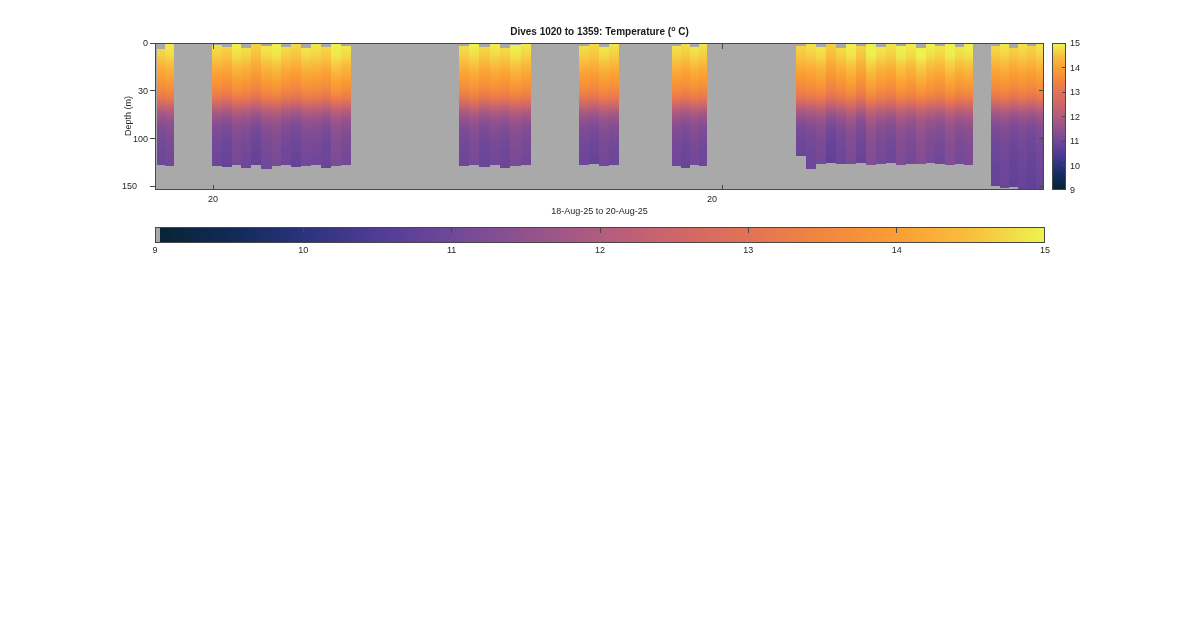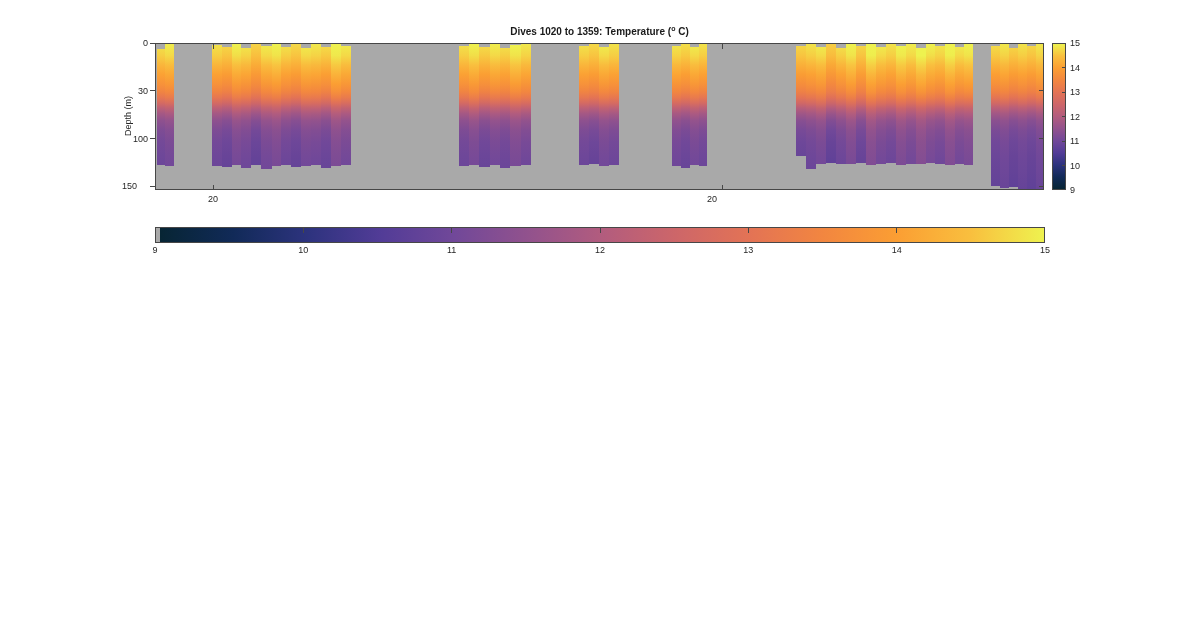--- a/index.html
+++ b/index.html
@@ -85,20 +85,21 @@
       <div class="dive-col" style="left: 799px; top: 2.86923px; width: 9px; height: 116.682px; background: linear-gradient(rgb(240, 232, 76) 0%, rgb(244, 217, 71) 7.4%, rgb(249, 188, 61) 15.6%, rgb(250, 168, 54) 23.8%, rgb(248, 151, 55) 32%, rgb(243, 136, 63) 38.5%, rgb(233, 123, 77) 43.4%, rgb(216, 109, 95) 48.4%, rgb(194, 98, 113) 52.5%, rgb(172, 90, 129) 57.4%, rgb(149, 83, 140) 63.1%, rgb(133, 78, 146) 71.3%, rgb(123, 75, 149) 81.1%, rgb(116, 73, 152) 94.3%, rgb(115, 73, 152) 100%);"></div>
       <div class="dive-col" style="left: 808px; top: 0px; width: 9px; height: 121.464px; background: linear-gradient(rgb(238, 242, 79) 0%, rgb(241, 227, 74) 9.4%, rgb(248, 196, 64) 17.3%, rgb(250, 175, 57) 25.2%, rgb(250, 156, 52) 33.1%, rgb(245, 141, 60) 39.4%, rgb(236, 126, 72) 44.1%, rgb(220, 111, 91) 48.8%, rgb(200, 100, 109) 52.8%, rgb(178, 92, 126) 57.5%, rgb(156, 85, 137) 63%, rgb(139, 80, 143) 70.9%, rgb(130, 77, 147) 80.3%, rgb(123, 75, 149) 92.9%, rgb(121, 74, 150) 100%);"></div>
       <div class="dive-col" style="left: 835px; top: 1.91282px; width: 9px; height: 140.592px; background: linear-gradient(rgb(243, 218, 71) 0%, rgb(247, 201, 65) 6.8%, rgb(250, 178, 58) 13.6%, rgb(251, 158, 51) 20.4%, rgb(246, 144, 59) 27.2%, rgb(239, 130, 68) 32.7%, rgb(228, 117, 83) 36.7%, rgb(209, 105, 101) 40.8%, rgb(186, 95, 120) 44.2%, rgb(162, 87, 134) 48.3%, rgb(139, 80, 143) 53.1%, rgb(123, 75, 149) 59.9%, rgb(113, 72, 153) 68%, rgb(107, 70, 153) 78.9%, rgb(104, 68, 152) 88.4%, rgb(99, 67, 152) 100%);"></div>
       <div class="dive-col" style="left: 844px; top: 0px; width: 9px; height: 144.418px; background: linear-gradient(rgb(240, 232, 76) 0%, rgb(245, 211, 69) 7.9%, rgb(249, 184, 60) 14.6%, rgb(251, 165, 53) 21.2%, rgb(247, 148, 56) 27.8%, rgb(242, 134, 64) 33.1%, rgb(232, 121, 79) 37.1%, rgb(214, 107, 97) 41.1%, rgb(192, 97, 116) 44.4%, rgb(168, 89, 130) 48.3%, rgb(146, 82, 141) 53%, rgb(130, 77, 147) 59.6%, rgb(120, 74, 151) 67.5%, rgb(113, 72, 153) 78.1%, rgb(110, 71, 153) 87.4%, rgb(105, 69, 152) 100%);"></div>
       <div class="dive-col" style="left: 853px; top: 3.82563px; width: 9px; height: 139.636px; background: linear-gradient(rgb(245, 210, 68) 0%, rgb(248, 196, 64) 5.5%, rgb(250, 175, 57) 12.3%, rgb(250, 156, 52) 19.2%, rgb(245, 141, 60) 26%, rgb(238, 128, 70) 31.5%, rgb(227, 115, 85) 35.6%, rgb(207, 103, 103) 39.7%, rgb(183, 94, 122) 43.2%, rgb(159, 86, 135) 47.3%, rgb(136, 79, 145) 52.1%, rgb(120, 74, 151) 58.9%, rgb(110, 71, 153) 67.1%, rgb(104, 68, 152) 78.1%, rgb(101, 67, 152) 87.7%, rgb(96, 65, 152) 100%);"></div>
       <div class="dive-col" style="left: 862px; top: 0px; width: 9px; height: 147px; background: linear-gradient(rgb(241, 227, 74) 0%, rgb(246, 206, 67) 7.8%, rgb(250, 181, 59) 14.3%, rgb(251, 161, 52) 20.8%, rgb(247, 146, 58) 27.3%, rgb(240, 132, 66) 32.5%, rgb(230, 119, 81) 36.4%, rgb(212, 106, 99) 40.3%, rgb(189, 96, 118) 43.5%, rgb(165, 88, 132) 47.4%, rgb(143, 81, 142) 51.9%, rgb(126, 76, 148) 58.4%, rgb(116, 73, 152) 66.2%, rgb(110, 71, 153) 76.6%, rgb(107, 70, 153) 85.7%, rgb(101, 67, 152) 100%);"></div>
       <div class="dive-col" style="left: 871px; top: 1.91282px; width: 9px; height: 145.087px; background: linear-gradient(rgb(244, 213, 69) 0%, rgb(248, 196, 64) 6.6%, rgb(250, 175, 57) 13.2%, rgb(250, 156, 52) 19.7%, rgb(245, 141, 60) 26.3%, rgb(238, 128, 70) 31.6%, rgb(227, 115, 85) 35.5%, rgb(207, 103, 103) 39.5%, rgb(183, 94, 122) 42.8%, rgb(159, 86, 135) 46.7%, rgb(136, 79, 145) 51.3%, rgb(120, 74, 151) 57.9%, rgb(110, 71, 153) 65.8%, rgb(104, 68, 152) 76.3%, rgb(101, 67, 152) 85.5%, rgb(95, 65, 152) 100%);"></div>
       <div class="dive-col" style="left: 880px; top: 0px; width: 9px; height: 146.331px; background: linear-gradient(rgb(240, 232, 76) 0%, rgb(245, 211, 69) 7.8%, rgb(249, 184, 60) 14.4%, rgb(251, 165, 53) 20.9%, rgb(247, 148, 56) 27.5%, rgb(242, 134, 64) 32.7%, rgb(232, 121, 79) 36.6%, rgb(214, 107, 97) 40.5%, rgb(192, 97, 116) 43.8%, rgb(168, 89, 130) 47.7%, rgb(146, 82, 141) 52.3%, rgb(130, 77, 147) 58.8%, rgb(120, 74, 151) 66.7%, rgb(113, 72, 153) 77.1%, rgb(110, 71, 153) 86.3%, rgb(104, 69, 152) 100%);"></div>
     </div>
 
+  <div class="axis-label" id="xlabel" style="text-align: center; left: 155px; top: 206px; width: 889px;">18-Aug-25 to 20-Aug-25</div>
 
   <div class="cbar" id="cbar-right" style="left: 1052px; top: 43px; width: 14px; height: 147px; background: linear-gradient(rgb(238, 242, 79) 0%, rgb(249, 191, 62) 8.3%, rgb(251, 158, 51) 16.7%, rgb(242, 134, 64) 25%, rgb(227, 115, 85) 33.3%, rgb(205, 102, 105) 41.7%, rgb(178, 92, 126) 50%, rgb(146, 82, 141) 58.3%, rgb(113, 72, 153) 66.7%, rgb(82, 60, 151) 75%, rgb(45, 51, 126) 83.3%, rgb(17, 42, 88) 91.7%, rgb(7, 37, 52) 100%);"></div>
   <div class="cbar" id="cbar-bottom" style="left: 155px; top: 227px; width: 890px; height: 16px; background: rgb(169, 169, 169);">
       <div class="cbar-grad" style="left: 4px; right: 0px; background: linear-gradient(to right, rgb(7, 37, 52) 0%, rgb(17, 42, 88) 8.3%, rgb(45, 51, 126) 16.7%, rgb(82, 60, 151) 25%, rgb(113, 72, 153) 33.3%, rgb(146, 82, 141) 41.7%, rgb(178, 92, 126) 50%, rgb(205, 102, 105) 58.3%, rgb(227, 115, 85) 66.7%, rgb(242, 134, 64) 75%, rgb(251, 158, 51) 83.3%, rgb(249, 191, 62) 91.7%, rgb(238, 242, 79) 100%);"></div>
     </div>
 
 <div class="tickmark" style="left: 150px; top: 42.5px; width: 5px; height: 1px;"></div>
     <span class="tick-label" style="left: 122px; top: 38px; width: 26px; text-align: right;">0</span>
     <div class="tickmark" style="left: 150px; top: 90.3204px; width: 5px; height: 1px;"></div>
     <div class="tickmark" style="left: 1039px; top: 90.3204px; width: 5px; height: 1px;"></div>

